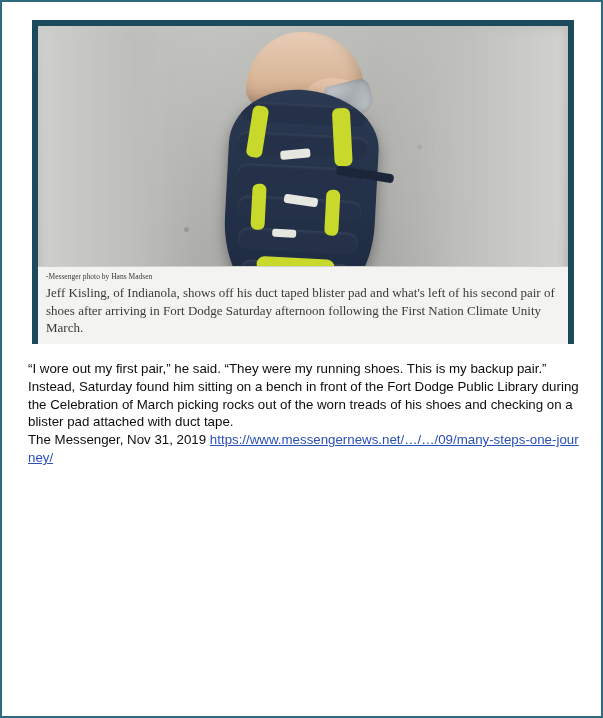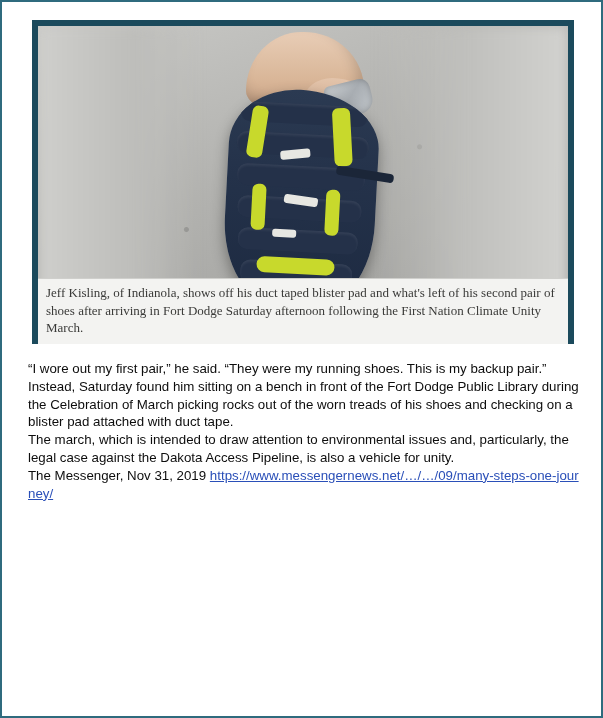--- a/index.html
+++ b/index.html
@@ -224,25 +224,25 @@
           <div class="lime l4"></div>
           <div class="lime l5"></div>
           <div class="white-fleck w1"></div>
           <div class="white-fleck w2"></div>
           <div class="white-fleck w3"></div>
         </div>
         <div class="strap"></div>
       </div>
 
       <div class="caption">
+        <div class="caption-credit">-Messenger photo by Hans Madsen</div>
         <div class="caption-text">Jeff Kisling, of Indianola, shows off his duct taped blister pad and what's left of his second pair of shoes after arriving in Fort Dodge Saturday afternoon following the First Nation Climate Unity March.</div>
       </div>
     </div>
   </div>
 
   <div class="body-text">
     <p class="para">“I wore out my first pair,” he said. “They were my running shoes. This is my backup pair.”</p>
     <p class="para">Instead, Saturday found him sitting on a bench in front of the Fort Dodge Public Library during the Celebration of March picking rocks out of the worn treads of his shoes and checking on a blister pad attached with duct tape.</p>
-    <p class="para">The march, which is intended to draw attention to environmental issues and, particularly, the legal case against the Dakota Access Pipeline, is also a vehicle for unity.</p>
     <p class="para source-line"><span>The Messenger, Nov 31, 2019 </span><a class="link" href="#">https://www.messengernews.net/…/…/09/many-steps-one-journey/</a></p>
   </div>
 
 </div>
 
 </body></html>

